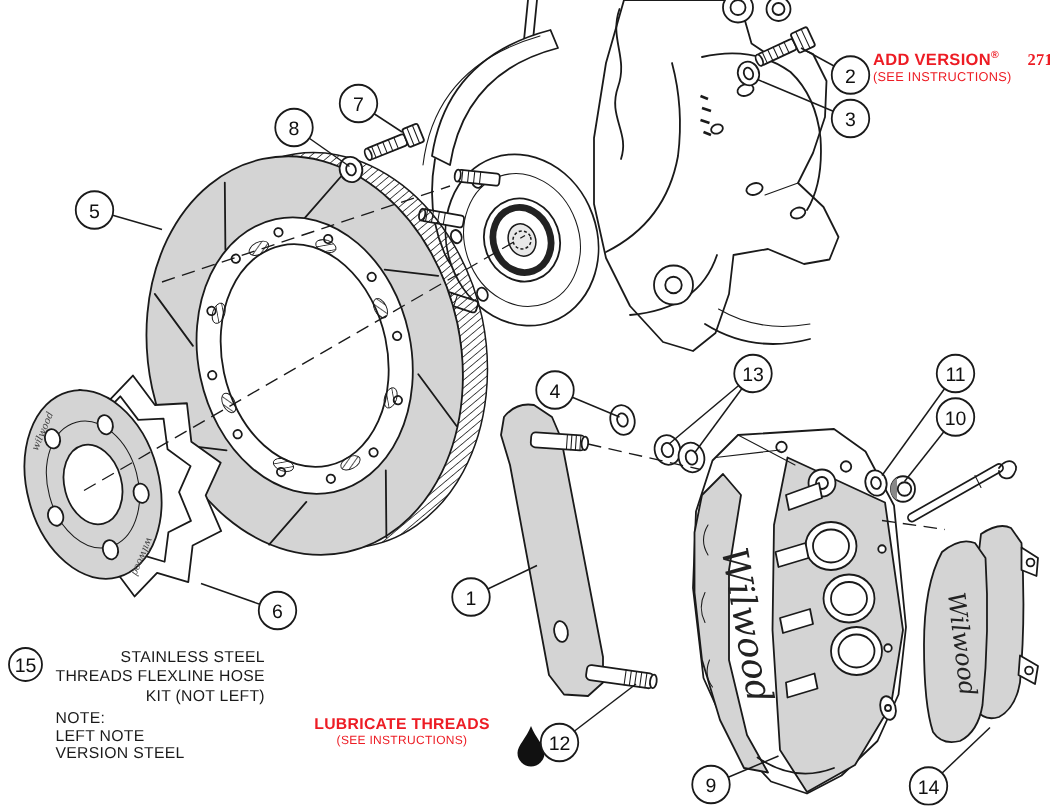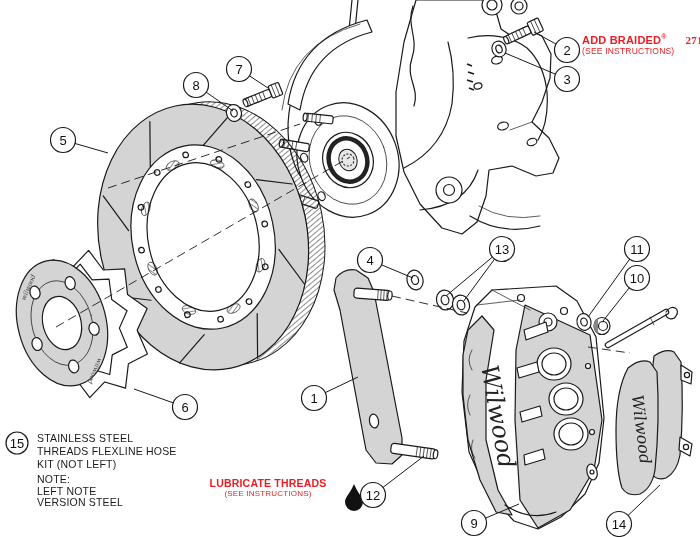--- a/index.html
+++ b/index.html
@@ -375,30 +375,30 @@
         <text x="619" y="524.5" class="callout-num">14</text>
       </g>
       <g>
         <circle cx="17" cy="443" r="11" class="callout-circle"></circle>
         <text x="17" y="443.5" class="callout-num" font-size="11">15</text>
       </g>
     </g>
 </svg>
 
 <div class="note-block red" id="loctite" style="left:582px;top:33px;">
-  <span class="ann-title"><span>ADD BRAIDED</span><span class="sup">®</span><span class="suffix">271</span></span>
+  <span class="ann-title"><span>ADD VERSION</span><span class="sup">®</span><span class="suffix">271</span></span>
   <span class="ann-sub nline">(SEE INSTRUCTIONS)</span>
 </div>
 
 <div class="note-block red" id="lubricate" style="left:204px;top:477px;width:128px;">
   <span class="ann-title nline">LUBRICATE THREADS</span>
   <span class="ann-sub nline">(SEE INSTRUCTIONS)</span>
 </div>
 
-<div class="note-block" id="part15-note" style="left:37px;top:432px;line-height:13px;">
+<div class="note-block" id="part15-note" style="left:37px;top:432px;line-height:13px;text-align:right;">
   <span class="nline">STAINLESS STEEL</span>
   <span class="nline">THREADS FLEXLINE HOSE</span>
   <span class="nline">KIT (NOT LEFT)</span>
 </div>
 
 <div class="note-block" id="hand-note" style="left:37px;top:474px;line-height:11.6px;">
   <span class="nline">NOTE:</span>
   <span class="nline">LEFT NOTE</span>
   <span class="nline">VERSION STEEL</span>
 </div>

